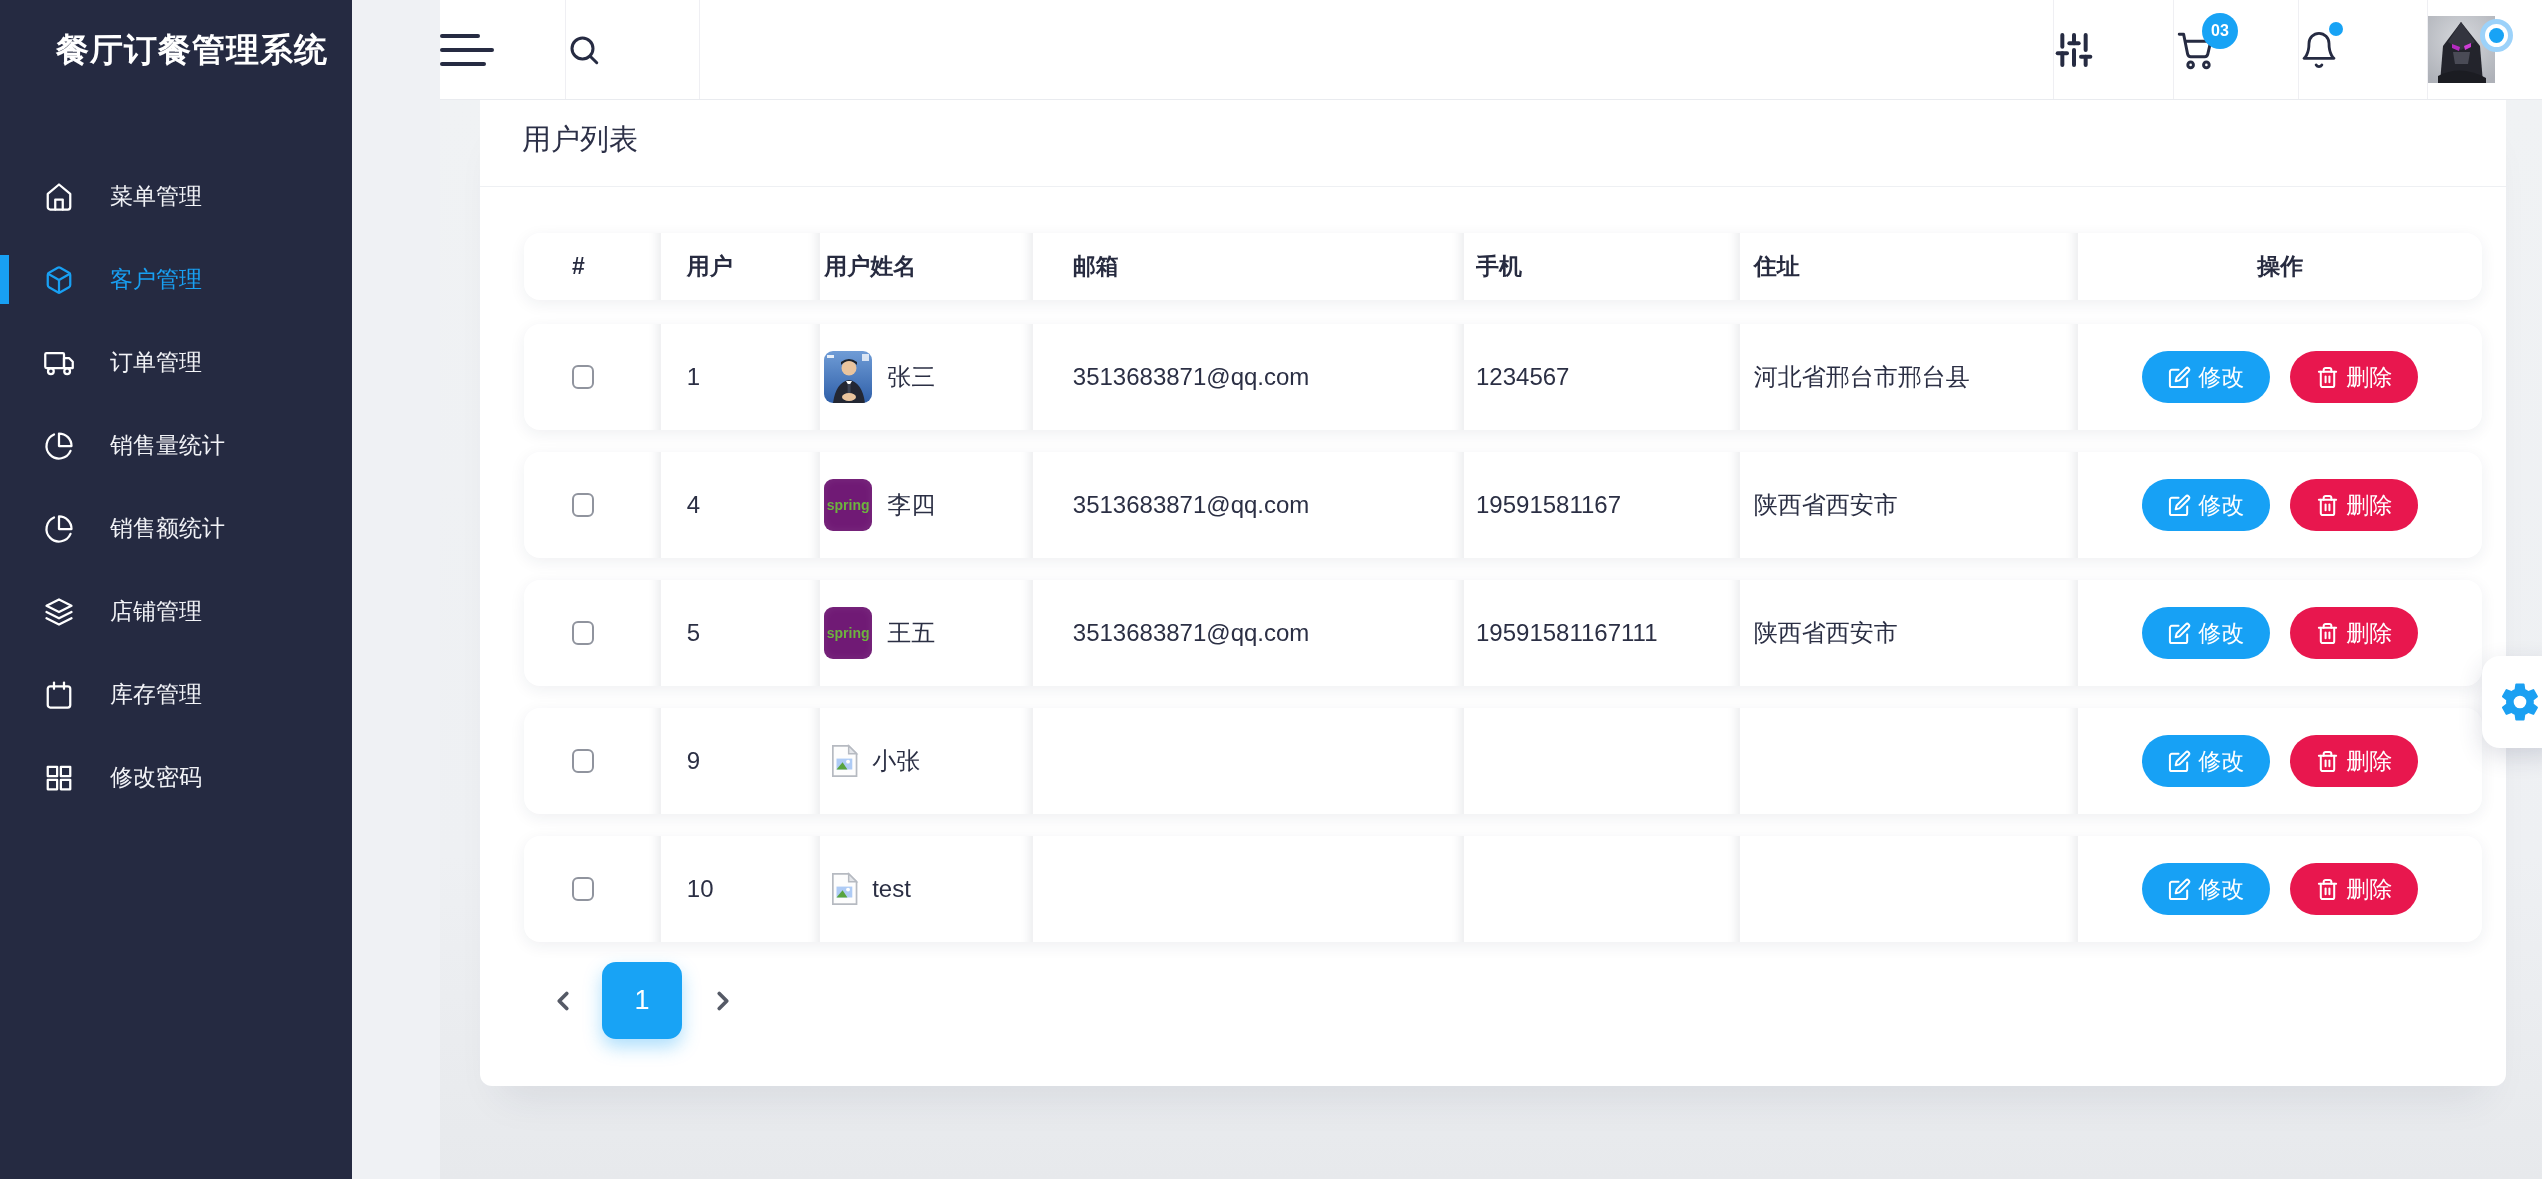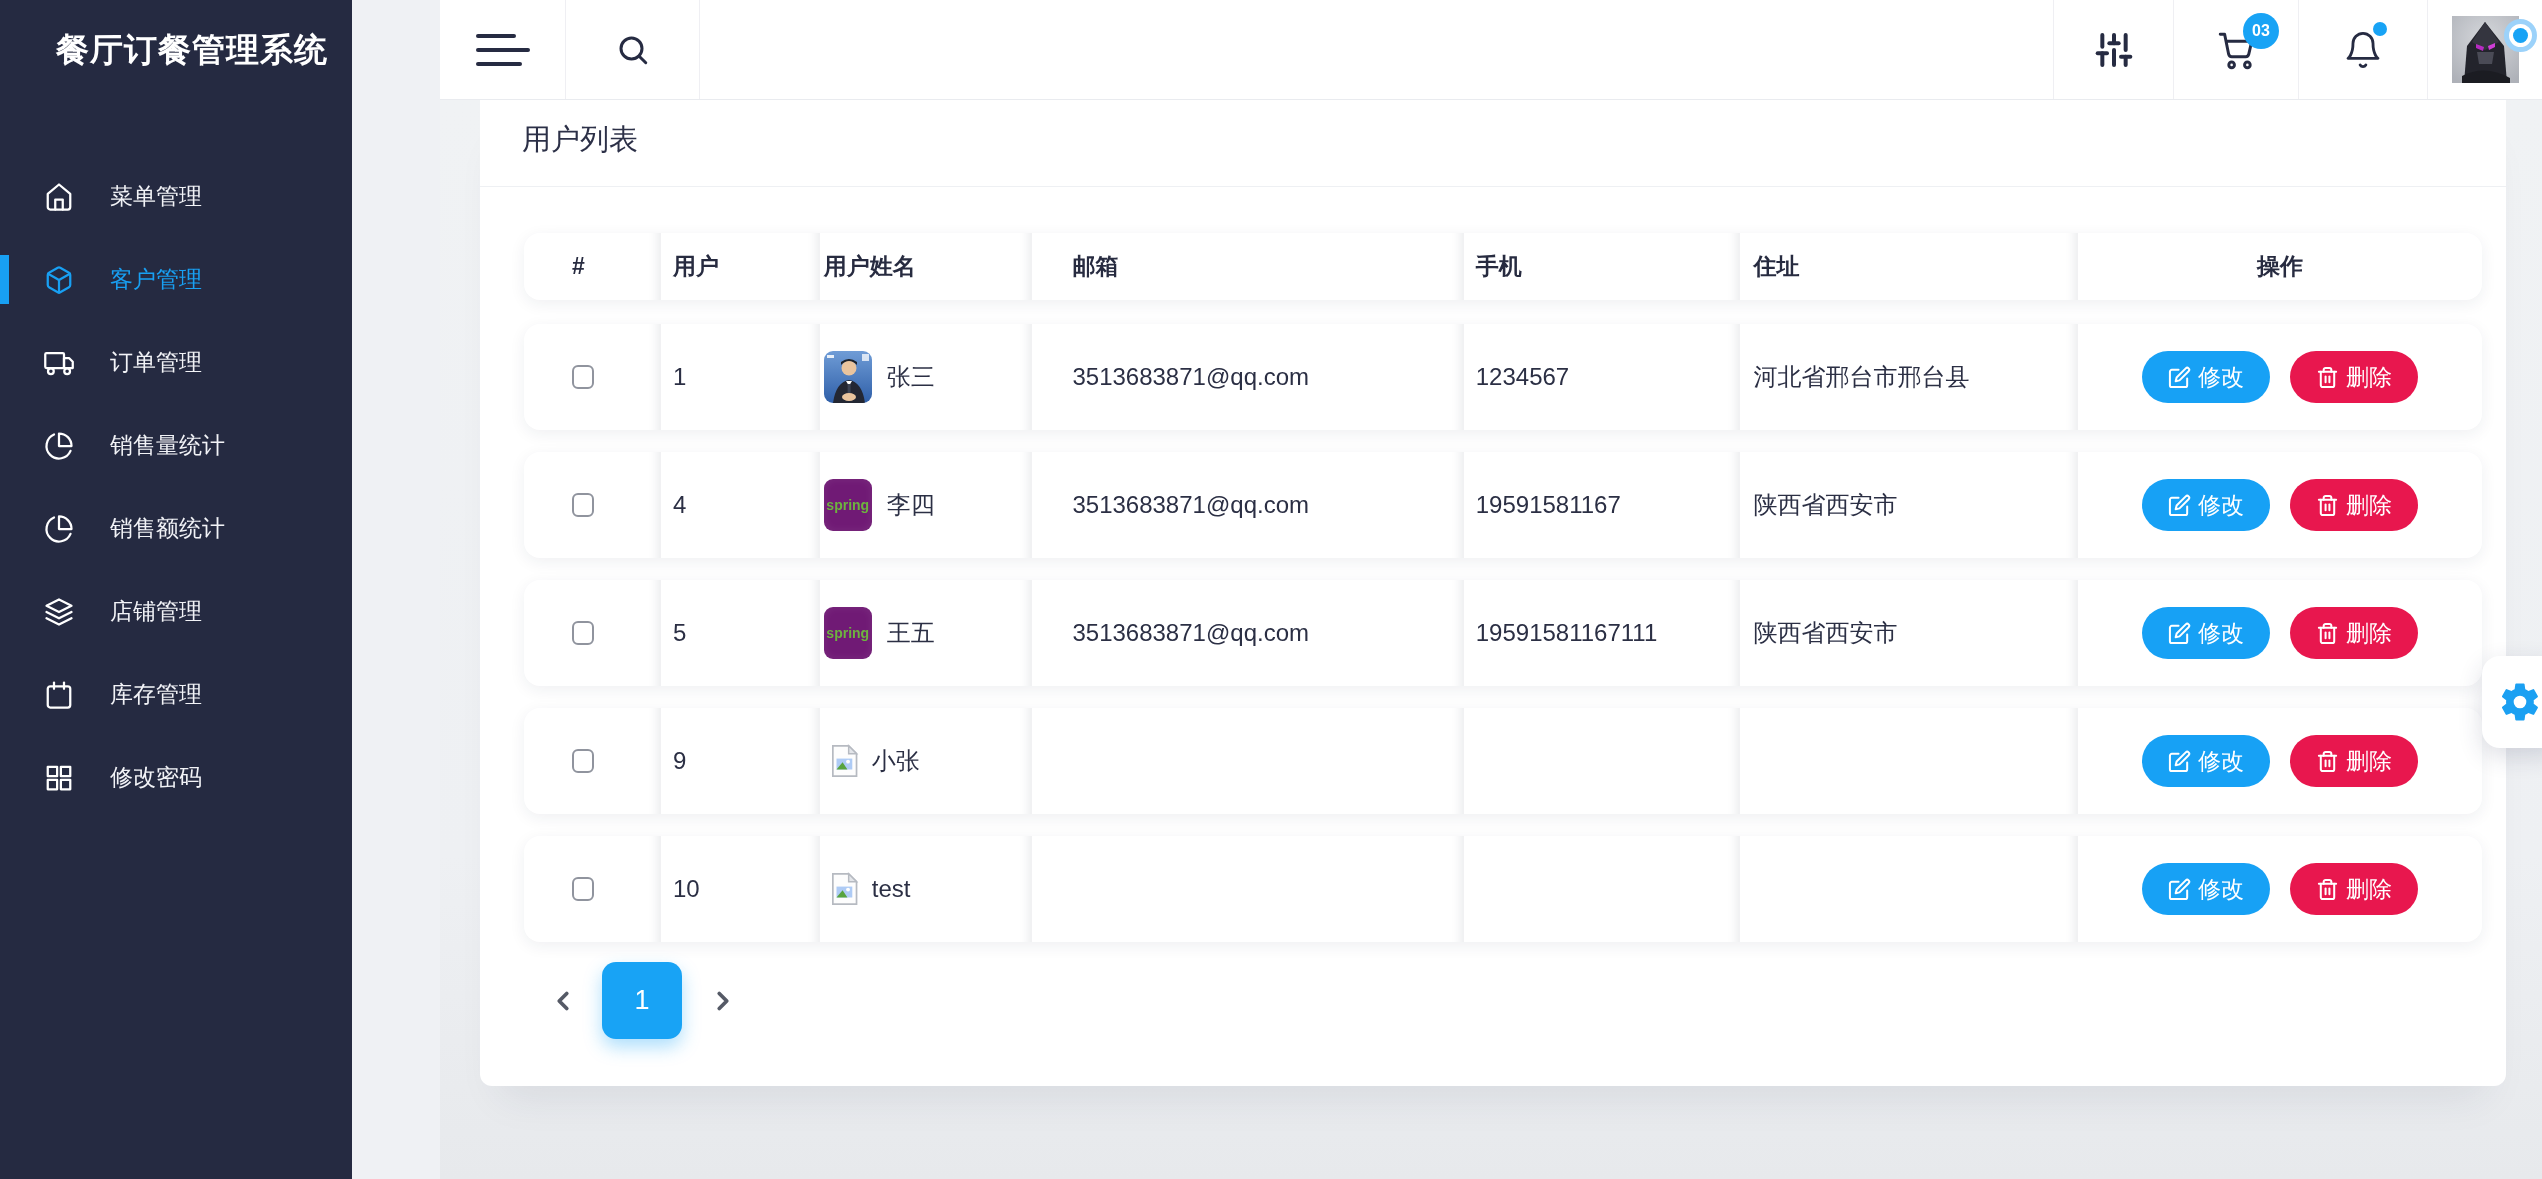--- a/index.html
+++ b/index.html
@@ -33,21 +33,21 @@
     content:""; position:absolute; left:0; top:17px; width:9px; height:49px;
     background:#18a0f3;
   }
 
   
   .header {
     position:absolute; left:440px; top:0; right:0; height:100px;
     background:#ffffff; display:flex; align-items:stretch; z-index:4;
     border-bottom:1px solid #e9ebef;
   }
-  .hzone { display:flex; align-items:center; justify-content:center; height:100%; }
+  .hzone { display:flex; align-items:center; justify-content:flex-start; height:100%; }
   .hz-burger { width:126px; border-right:1px solid #efeff3; cursor:pointer; }
   .hz-search { width:134px; border-right:1px solid #efeff3; cursor:pointer; }
   .hspacer { flex:1; }
   .hz-right { border-left:1px solid #efeff3; cursor:pointer; position:relative; }
   .hz-sliders { width:120px; }
   .hz-cart { width:125px; }
   .hz-bell { width:129px; }
   .hz-avatar { width:115px; }
 
   .burger { width:54px; }
@@ -92,21 +92,21 @@
   .trow {
     display:flex; background:#ffffff; border-radius:16px; width:1958px;
     box-shadow:0 4px 16px rgba(35,40,70,0.07);
   }
   .thead-row { height:67px; font-weight:bold; font-size:23px; color:#272b40; margin-bottom:24px; }
   .tdata-row { height:106px; font-size:24px; margin-bottom:22px; }
   .cell { display:flex; align-items:center; height:100%;
     box-shadow:inset -14px 0 10px -10px rgba(45,50,80,0.09); }
   .cell:last-child { box-shadow:none; }
   .c1 { width:140px; padding-left:48px; }
-  .c2 { width:164px; padding-left:12px; }
+  .c2 { width:164px; padding-left:26px; }
   .c3 { width:220px; padding-left:4px; }
   .c4 { width:405px; padding-left:0;margin-left:40px; }
   .c5 { width:285px; padding-left:12px; }
   .c6 { width:350px; padding-left:14px; }
   .c7 { width:418px; justify-content:center; gap:20px; }
 
   .checkbox {
     width:22px; height:24px; border:2.5px solid #90949e; border-radius:6px;
     background:#fff; cursor:pointer;
   }

